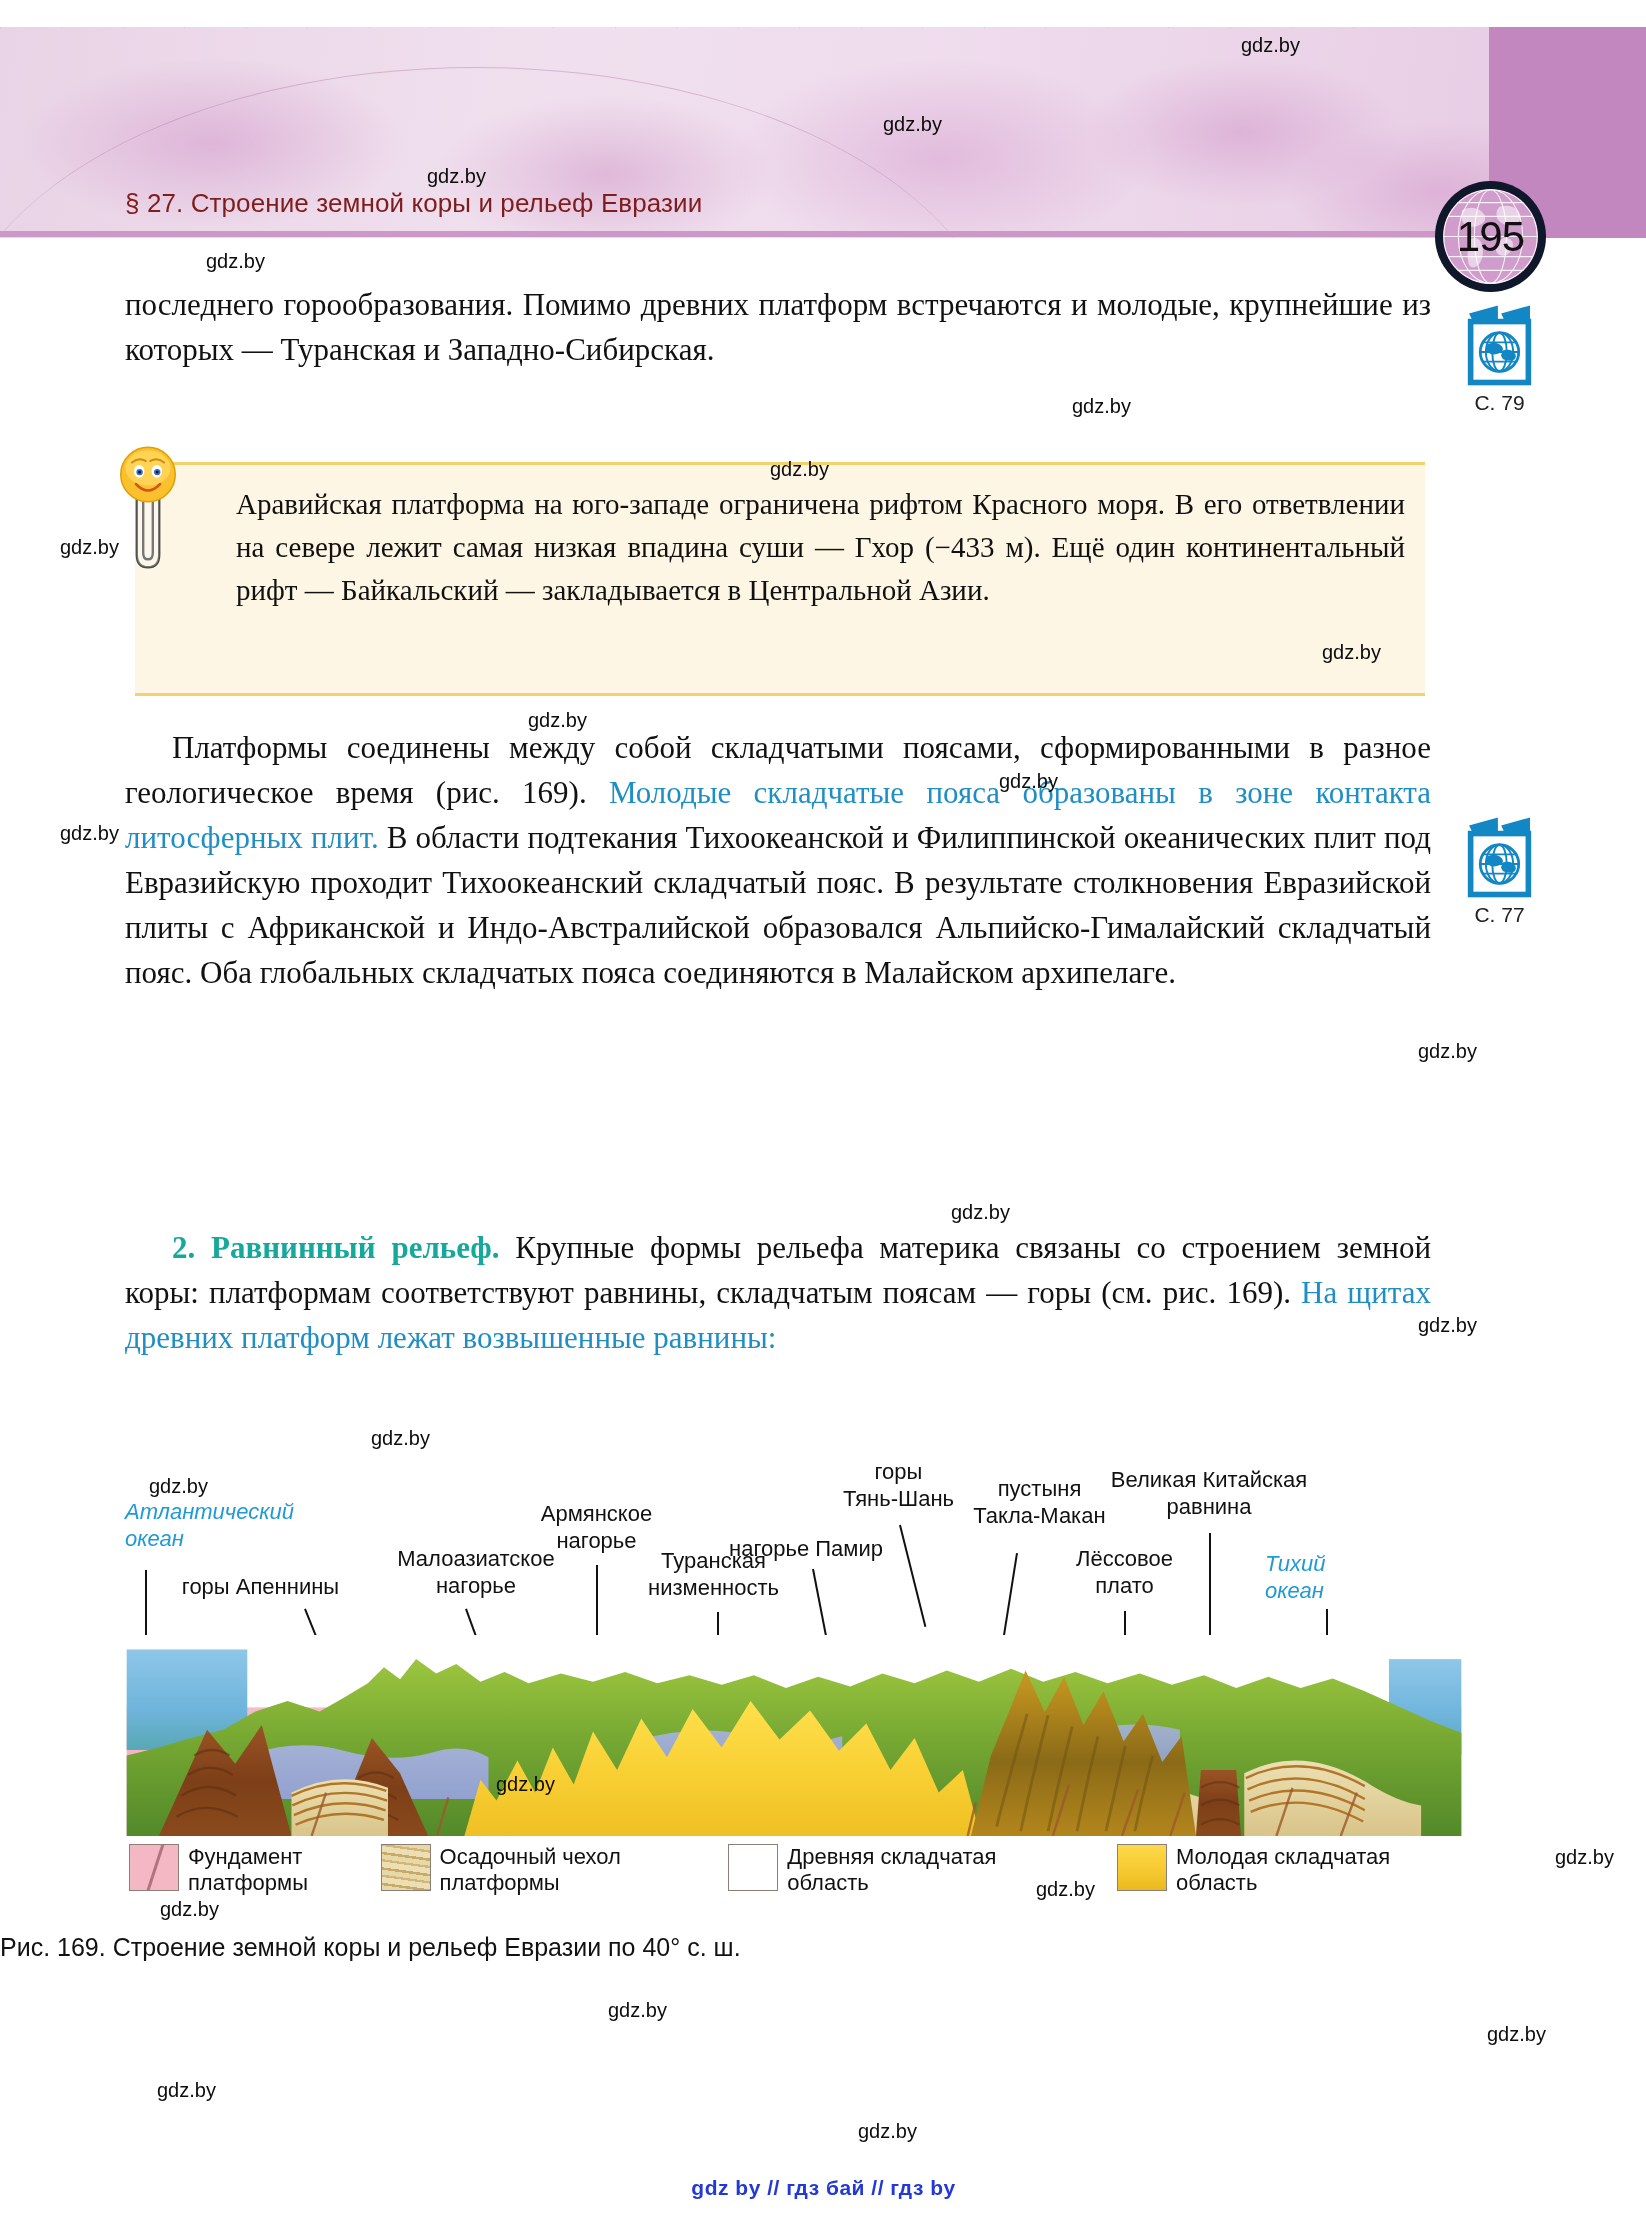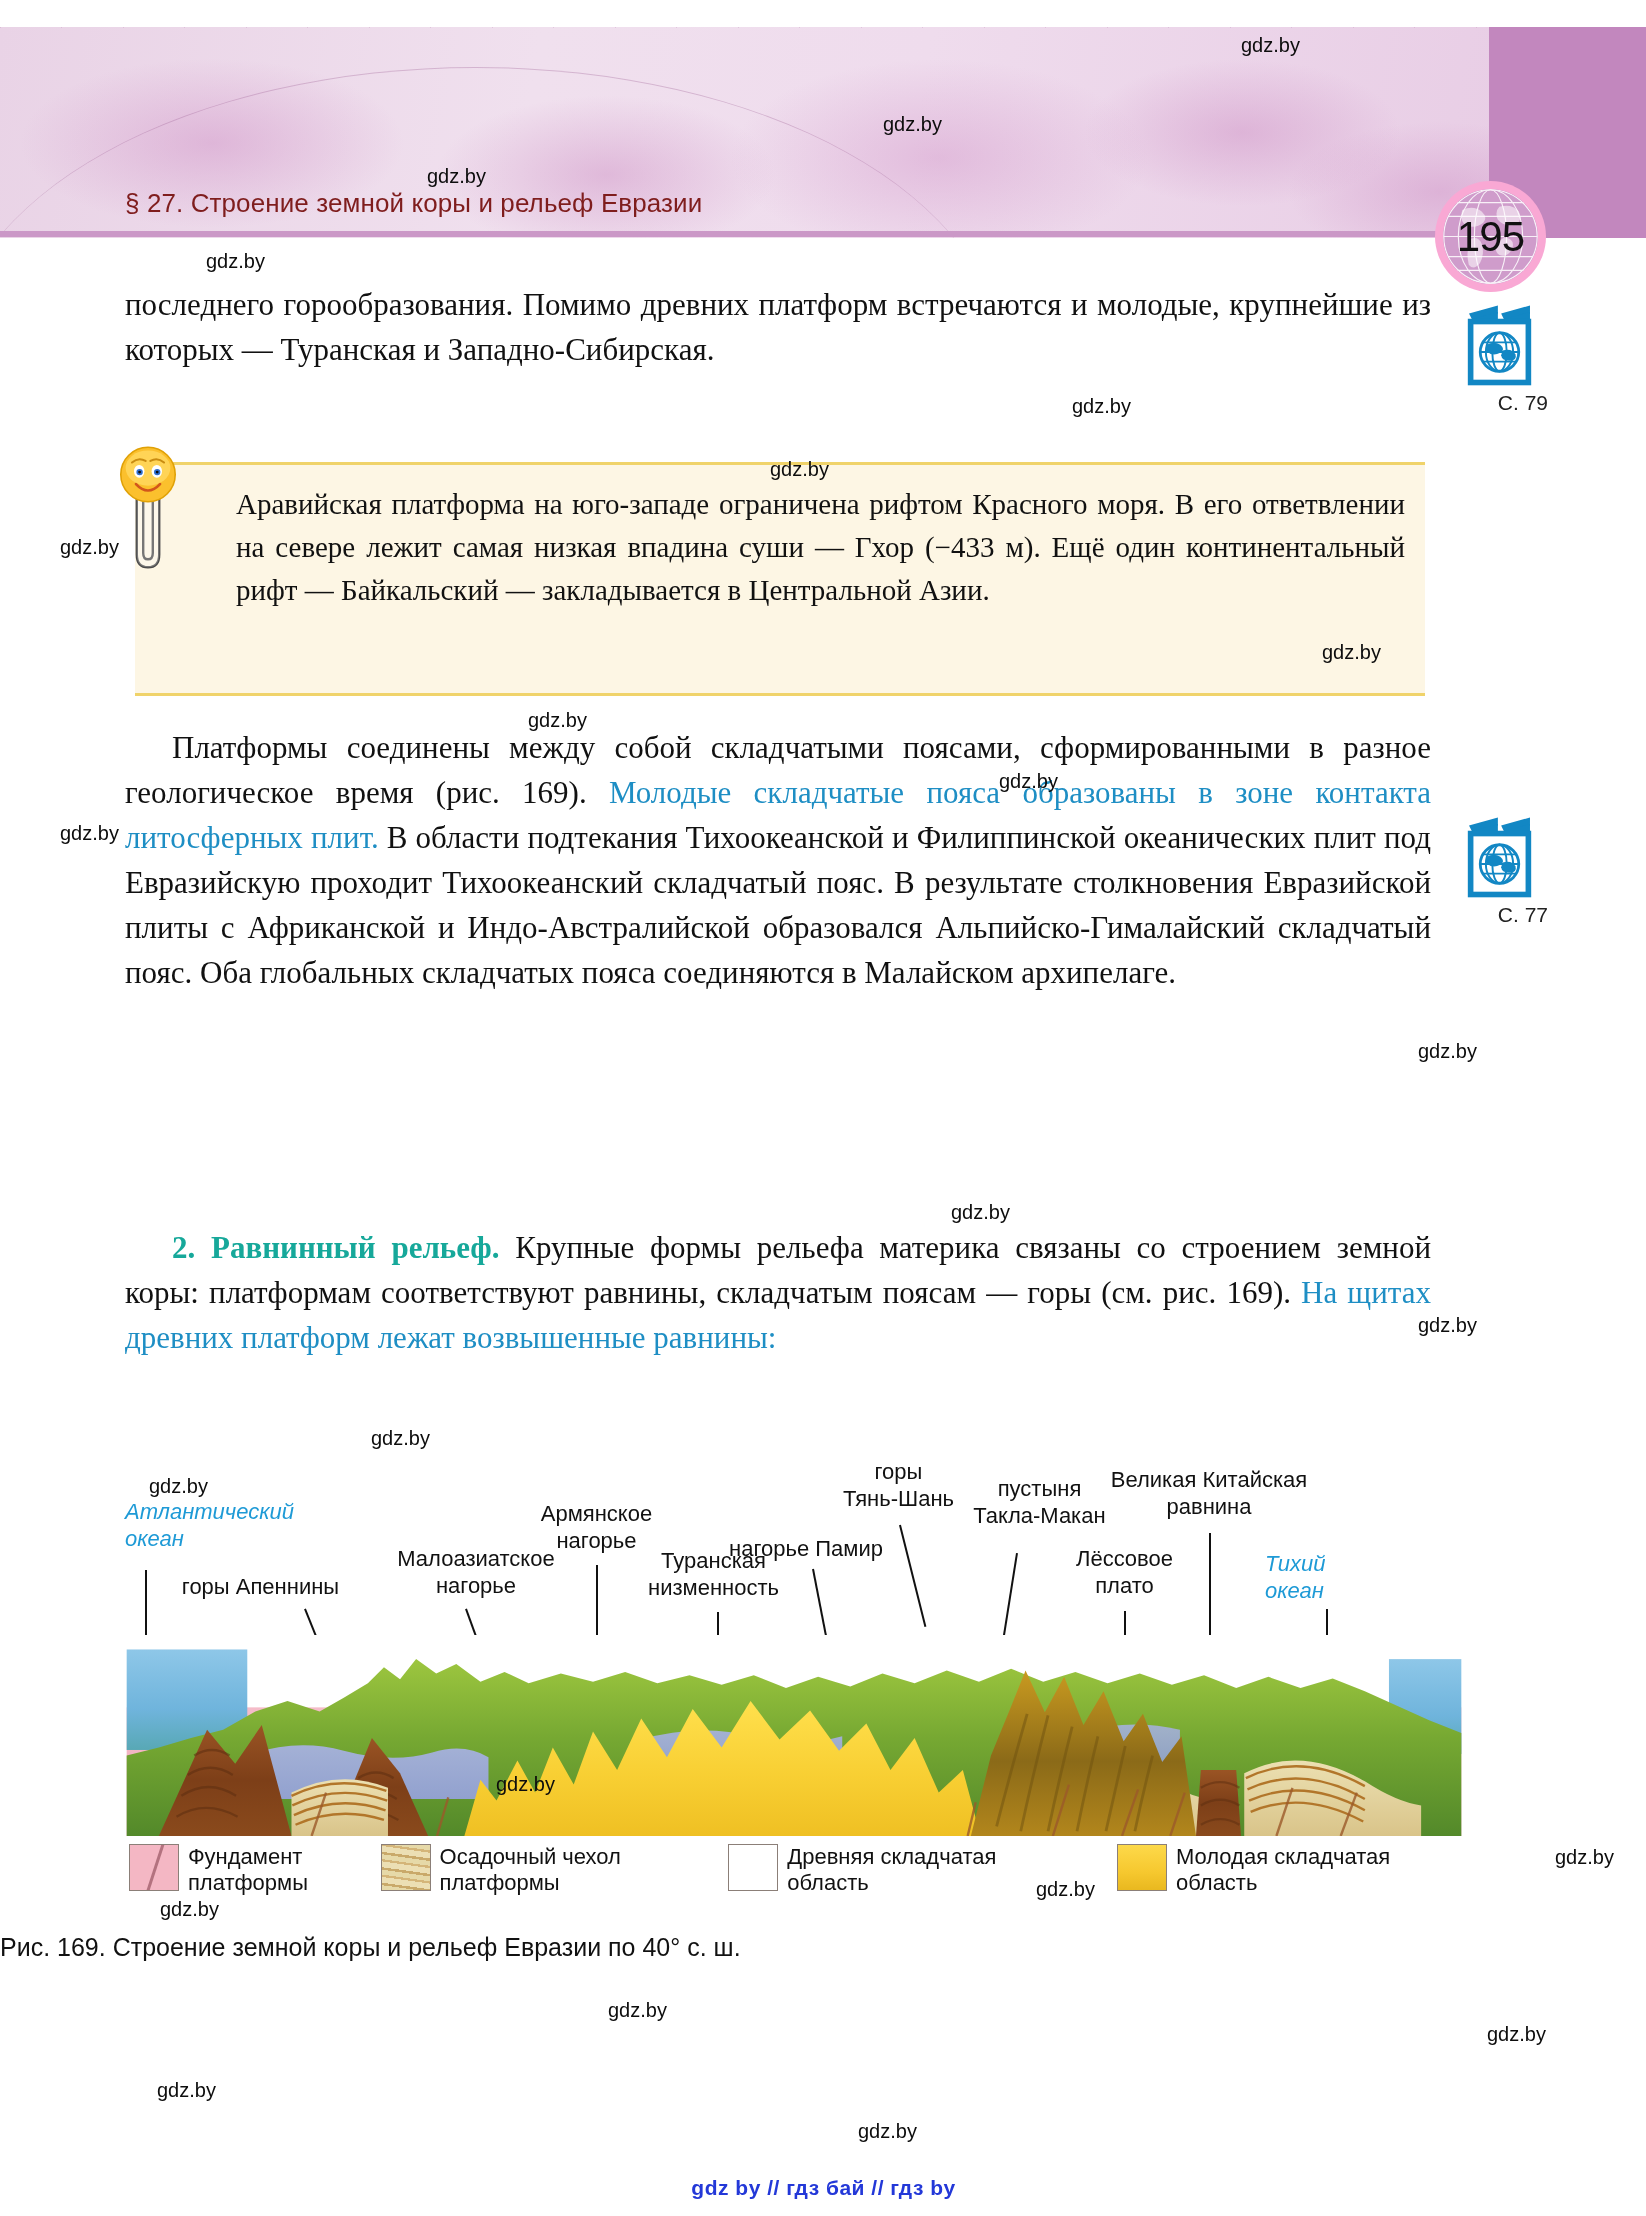--- a/index.html
+++ b/index.html
@@ -57,36 +57,36 @@
   }
   .section-title {
     position: absolute; left: 125px; top: 188px;
     font-size: 26px; color: #7f1d1d; letter-spacing: 0.1px;
     font-family: "Liberation Sans", sans-serif; white-space: nowrap;
   }
 
   
   .page-globe {
     position: absolute; left: 1435px; top: 181px; width: 111px; height: 111px;
-    border-radius: 50%; background: #f9a8d4; display: flex;
+    border-radius: 50%; background: #0f172a; display: flex;
     align-items: center; justify-content: center;
   }
   .page-globe-inner {
     position: relative; width: 95px; height: 95px; border-radius: 50%;
     background: #cf9ccb; overflow: hidden;
     display: flex; align-items: center; justify-content: center;
   }
   .page-globe-inner svg { position: absolute; inset: 0; }
   .page-num {
     position: relative; z-index: 3; font-size: 42px; color: #111;
     font-family: "Liberation Sans", sans-serif; letter-spacing: -0.8px;
   }
 
   
-  .atlas { position: absolute; width: 97px; text-align: right; }
+  .atlas { position: absolute; width: 97px; text-align: center; }
   .atlas svg { display: block; margin: 0 auto; }
   .atlas .atlas-label {
     margin-top: 4.8px; font-size: 21px; color: #222;
     font-family: "Liberation Sans", sans-serif;
   }
   #atlas-1 { left: 1451px; top: 302px; }
   #atlas-2 { left: 1451px; top: 814px; }
 
   
   .body-col { position: absolute; left: 125px; top: 274px; width: 1306px; }

